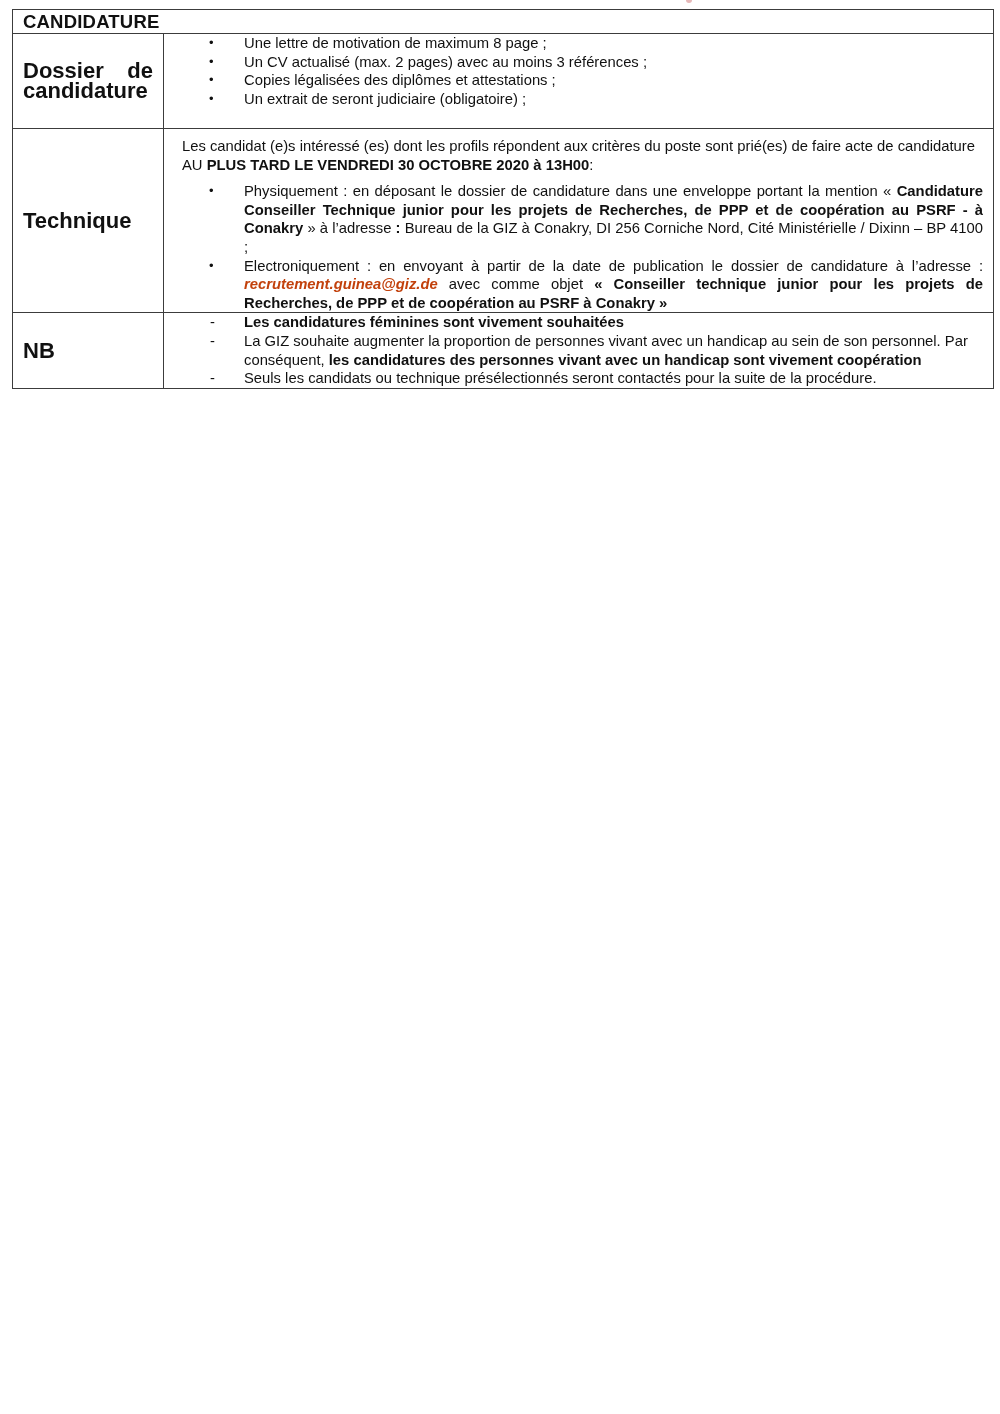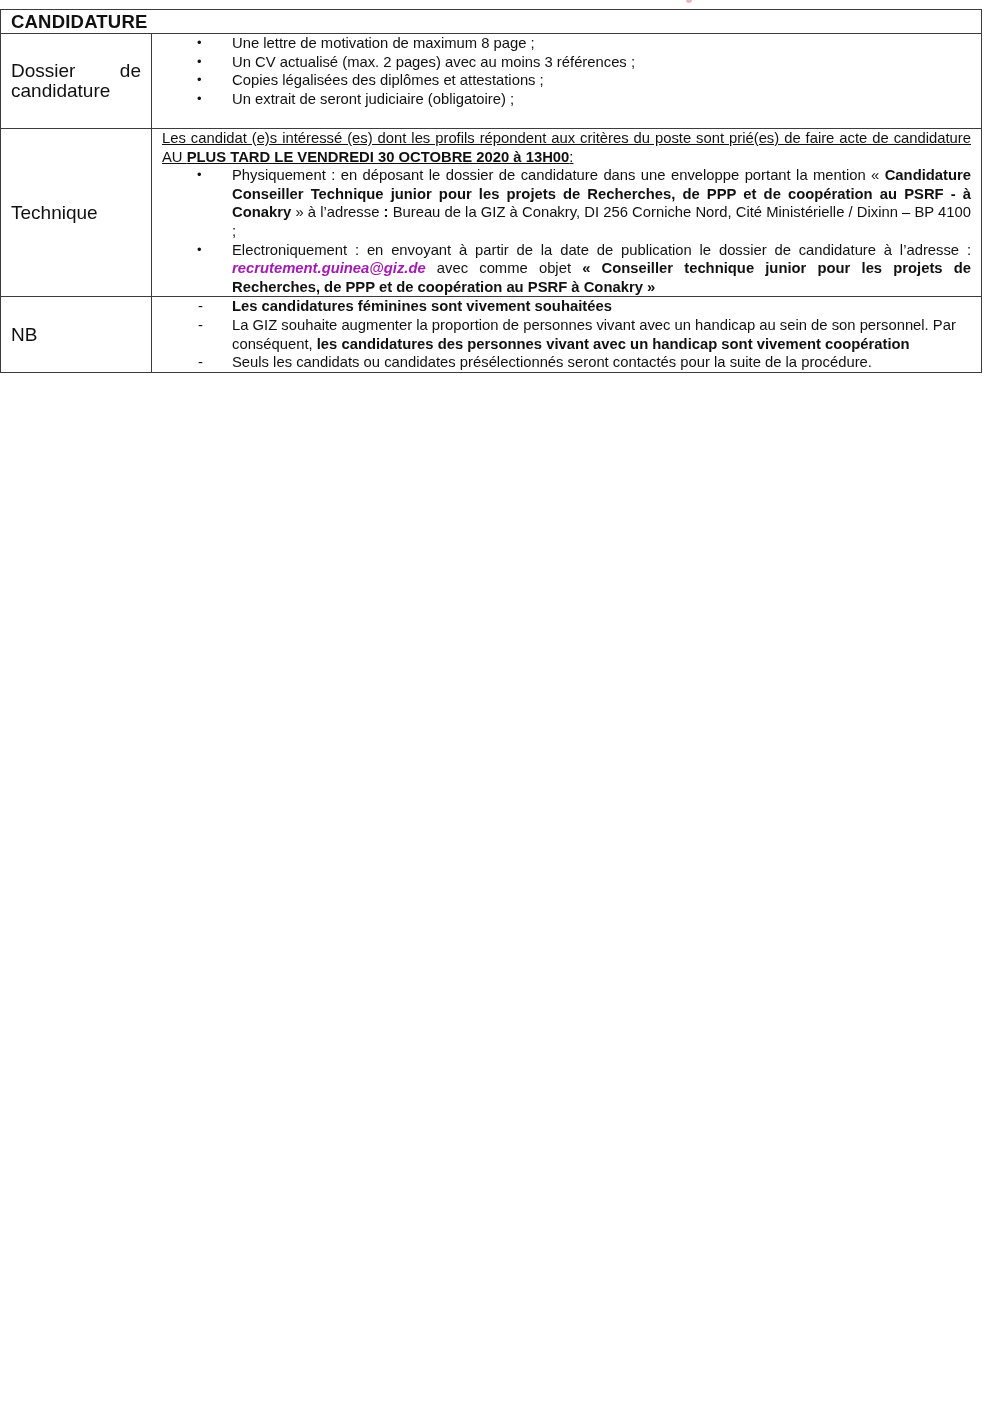--- a/index.html
+++ b/index.html
@@ -19,42 +19,42 @@
       position: absolute;
       left: 686px;
       top: 0px;
       width: 6px;
       height: 3px;
       background: #e6b8b8;
       border-radius: 0 0 3px 3px;
     }
     table.cand {
       position: absolute;
-      left: 0;
+      left: 12px;
       top: 9px;
       width: 981px;
       border-collapse: collapse;
       table-layout: fixed;
     }
     table.cand td {
       border: 1.5px solid #3c3c3c;
       vertical-align: top;
       padding: 0;
     }
     .hdr {
       font-weight: bold;
       font-size: 18.5px;
       height: 23px;
       padding: 0 0 0 10px !important;
       line-height: 23px;
       letter-spacing: 0.2px;
     }
     .label {
-      font-weight: normal;
-      font-size: 19px;
+      font-weight: bold;
+      font-size: 22px;
       padding-left: 10px !important;
       padding-right: 10px !important;
       vertical-align: middle !important;
       line-height: 20px;
     }
     .label .jline {
       display: flex;
       justify-content: space-between;
     }
     .content {
@@ -82,26 +82,25 @@
       font-size: 13px;
     }
     .dossier-list {
       padding-top: 17px;
     }
     .dossier-list li {
       text-align: left !important;
     }
     .para {
       text-align: justify;
-      margin: 0;
-      text-decoration: underline;
+      margin: 8px;
     }
     .b { font-weight: bold; }
     .email {
-      color: #a21caf;
+      color: #c2410c;
       font-weight: bold;
       font-style: italic;
     }
     ul.dashes {
       list-style: none;
       margin: 0;
       padding: 0;
     }
     ul.dashes li {
       position: relative;
@@ -157,18 +156,18 @@
       </ul>
     </td>
   </tr>
 
   <tr class="row-nb">
     <td class="label">NB</td>
     <td class="content">
       <ul class="dashes nb-list">
         <li><span class="dash">-</span><span class="b">Les candidatures féminines sont vivement souhaitées</span><span></span></li>
         <li><span class="dash">-</span><span>La GIZ souhaite augmenter la proportion de personnes vivant avec un handicap au sein de son personnel. Par conséquent, </span><span class="b">les candidatures des personnes vivant avec un handicap sont vivement coopération</span></li>
-        <li><span class="dash">-</span><span>Seuls les candidats ou candidates présélectionnés seront contactés pour la suite de la procédure.</span></li>
+        <li><span class="dash">-</span><span>Seuls les candidats ou technique présélectionnés seront contactés pour la suite de la procédure.</span></li>
       </ul>
     </td>
   </tr>
 </tbody>
   </table>
 
 </body></html>

